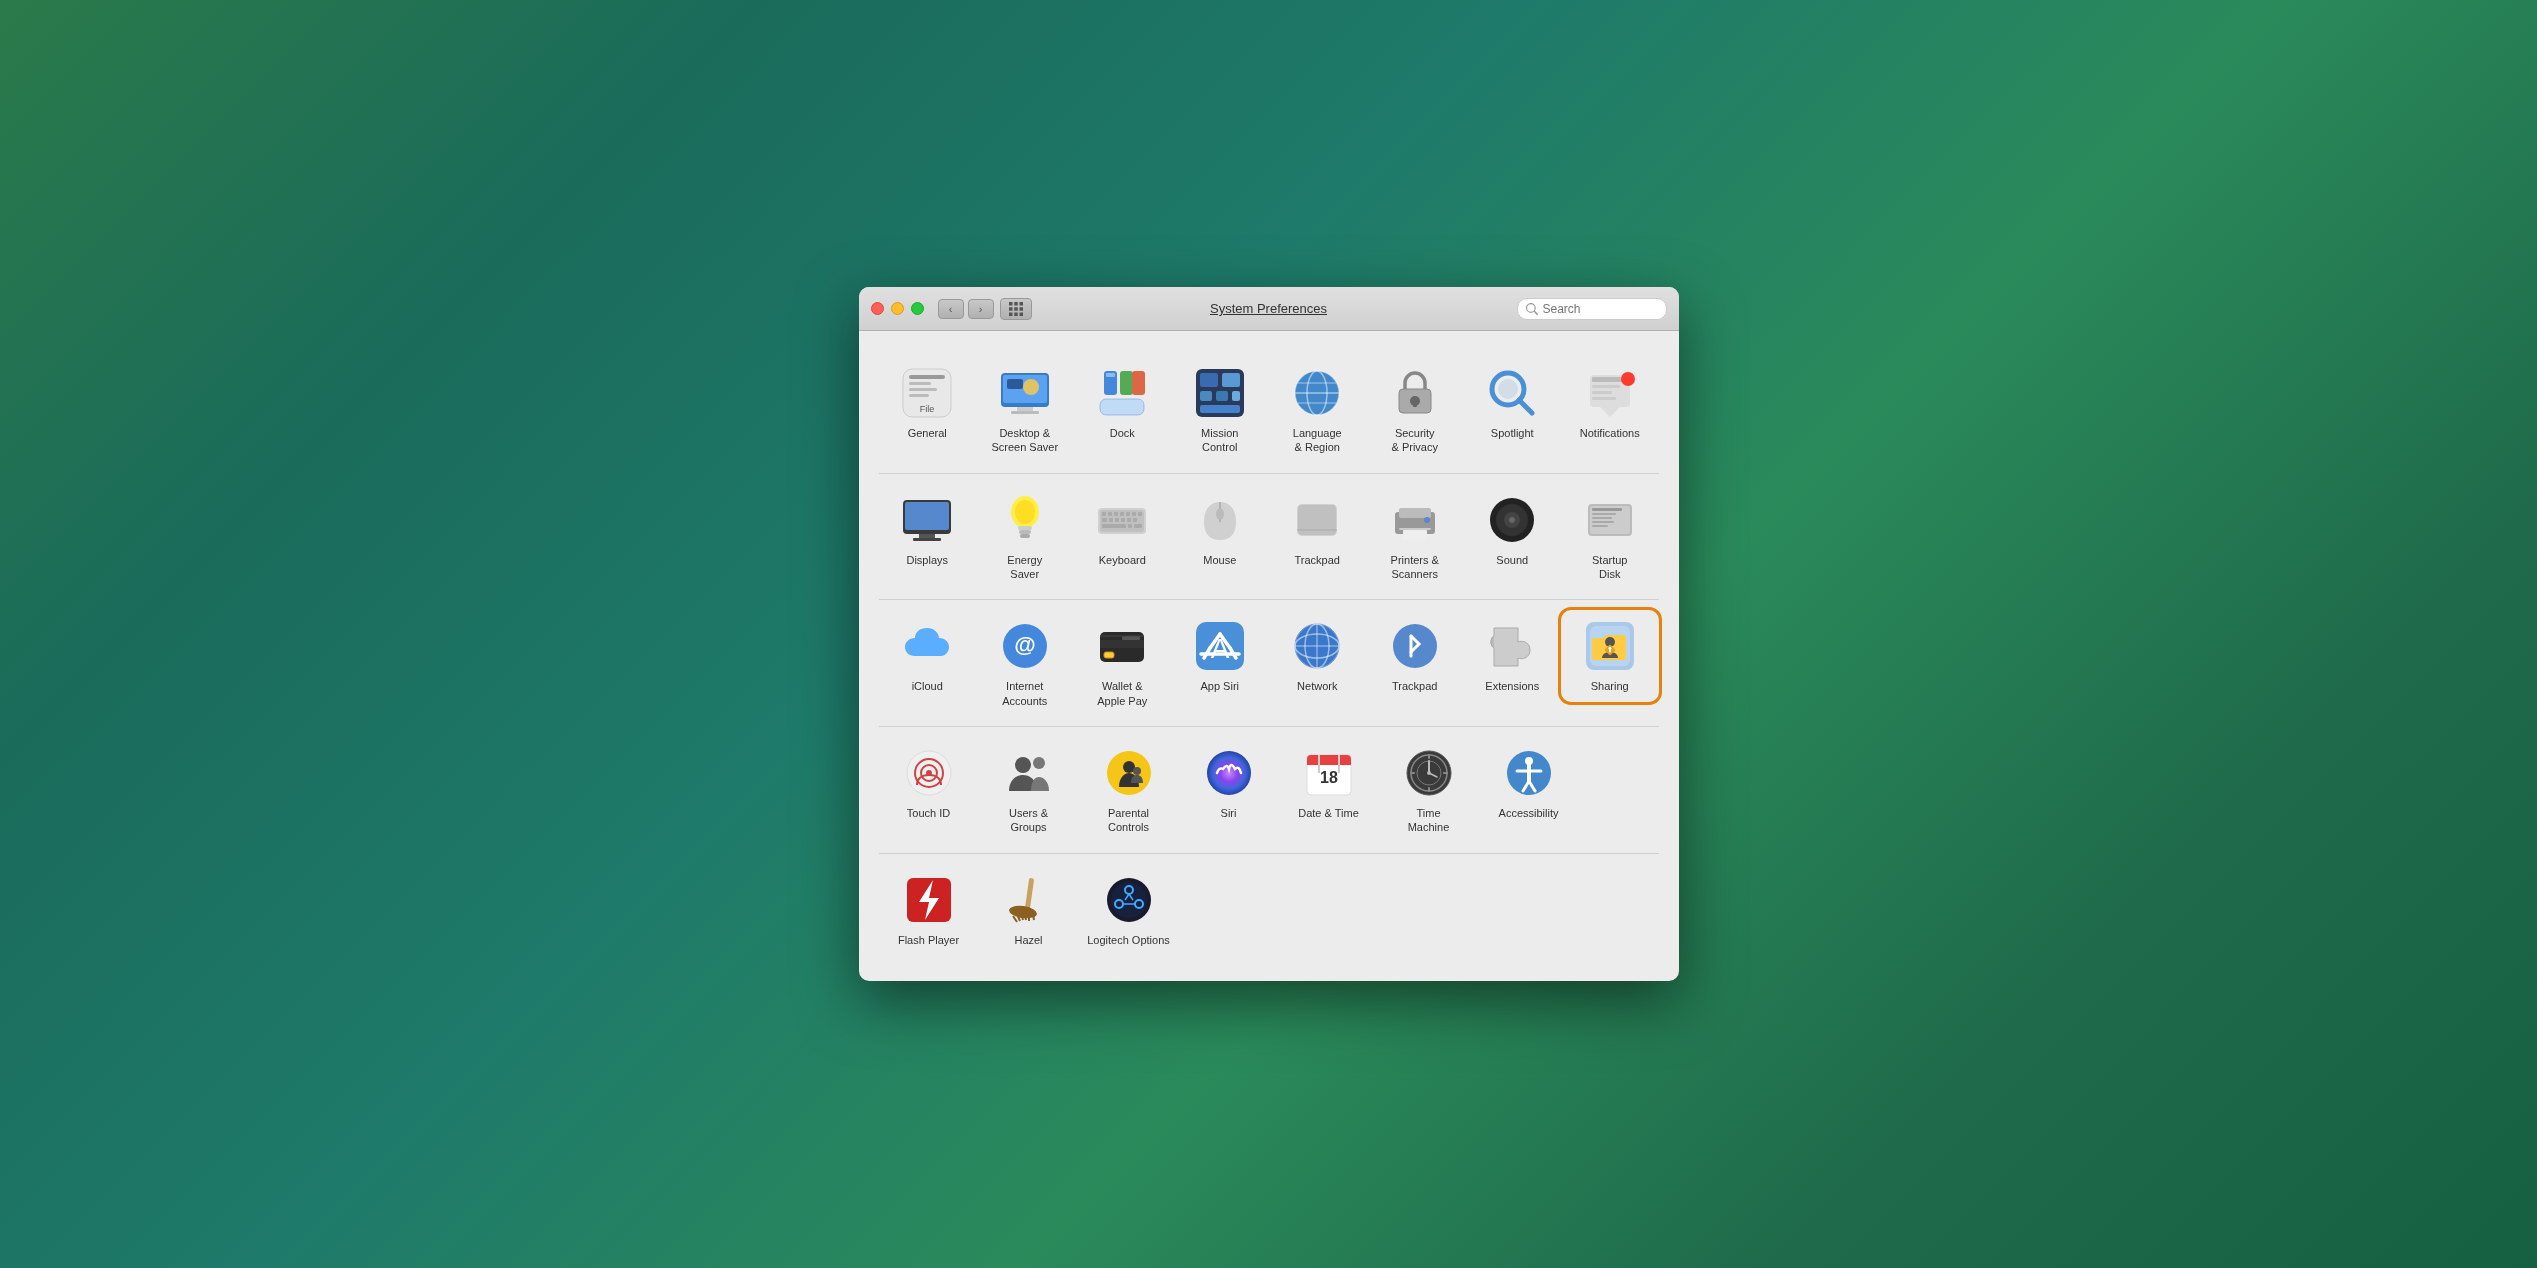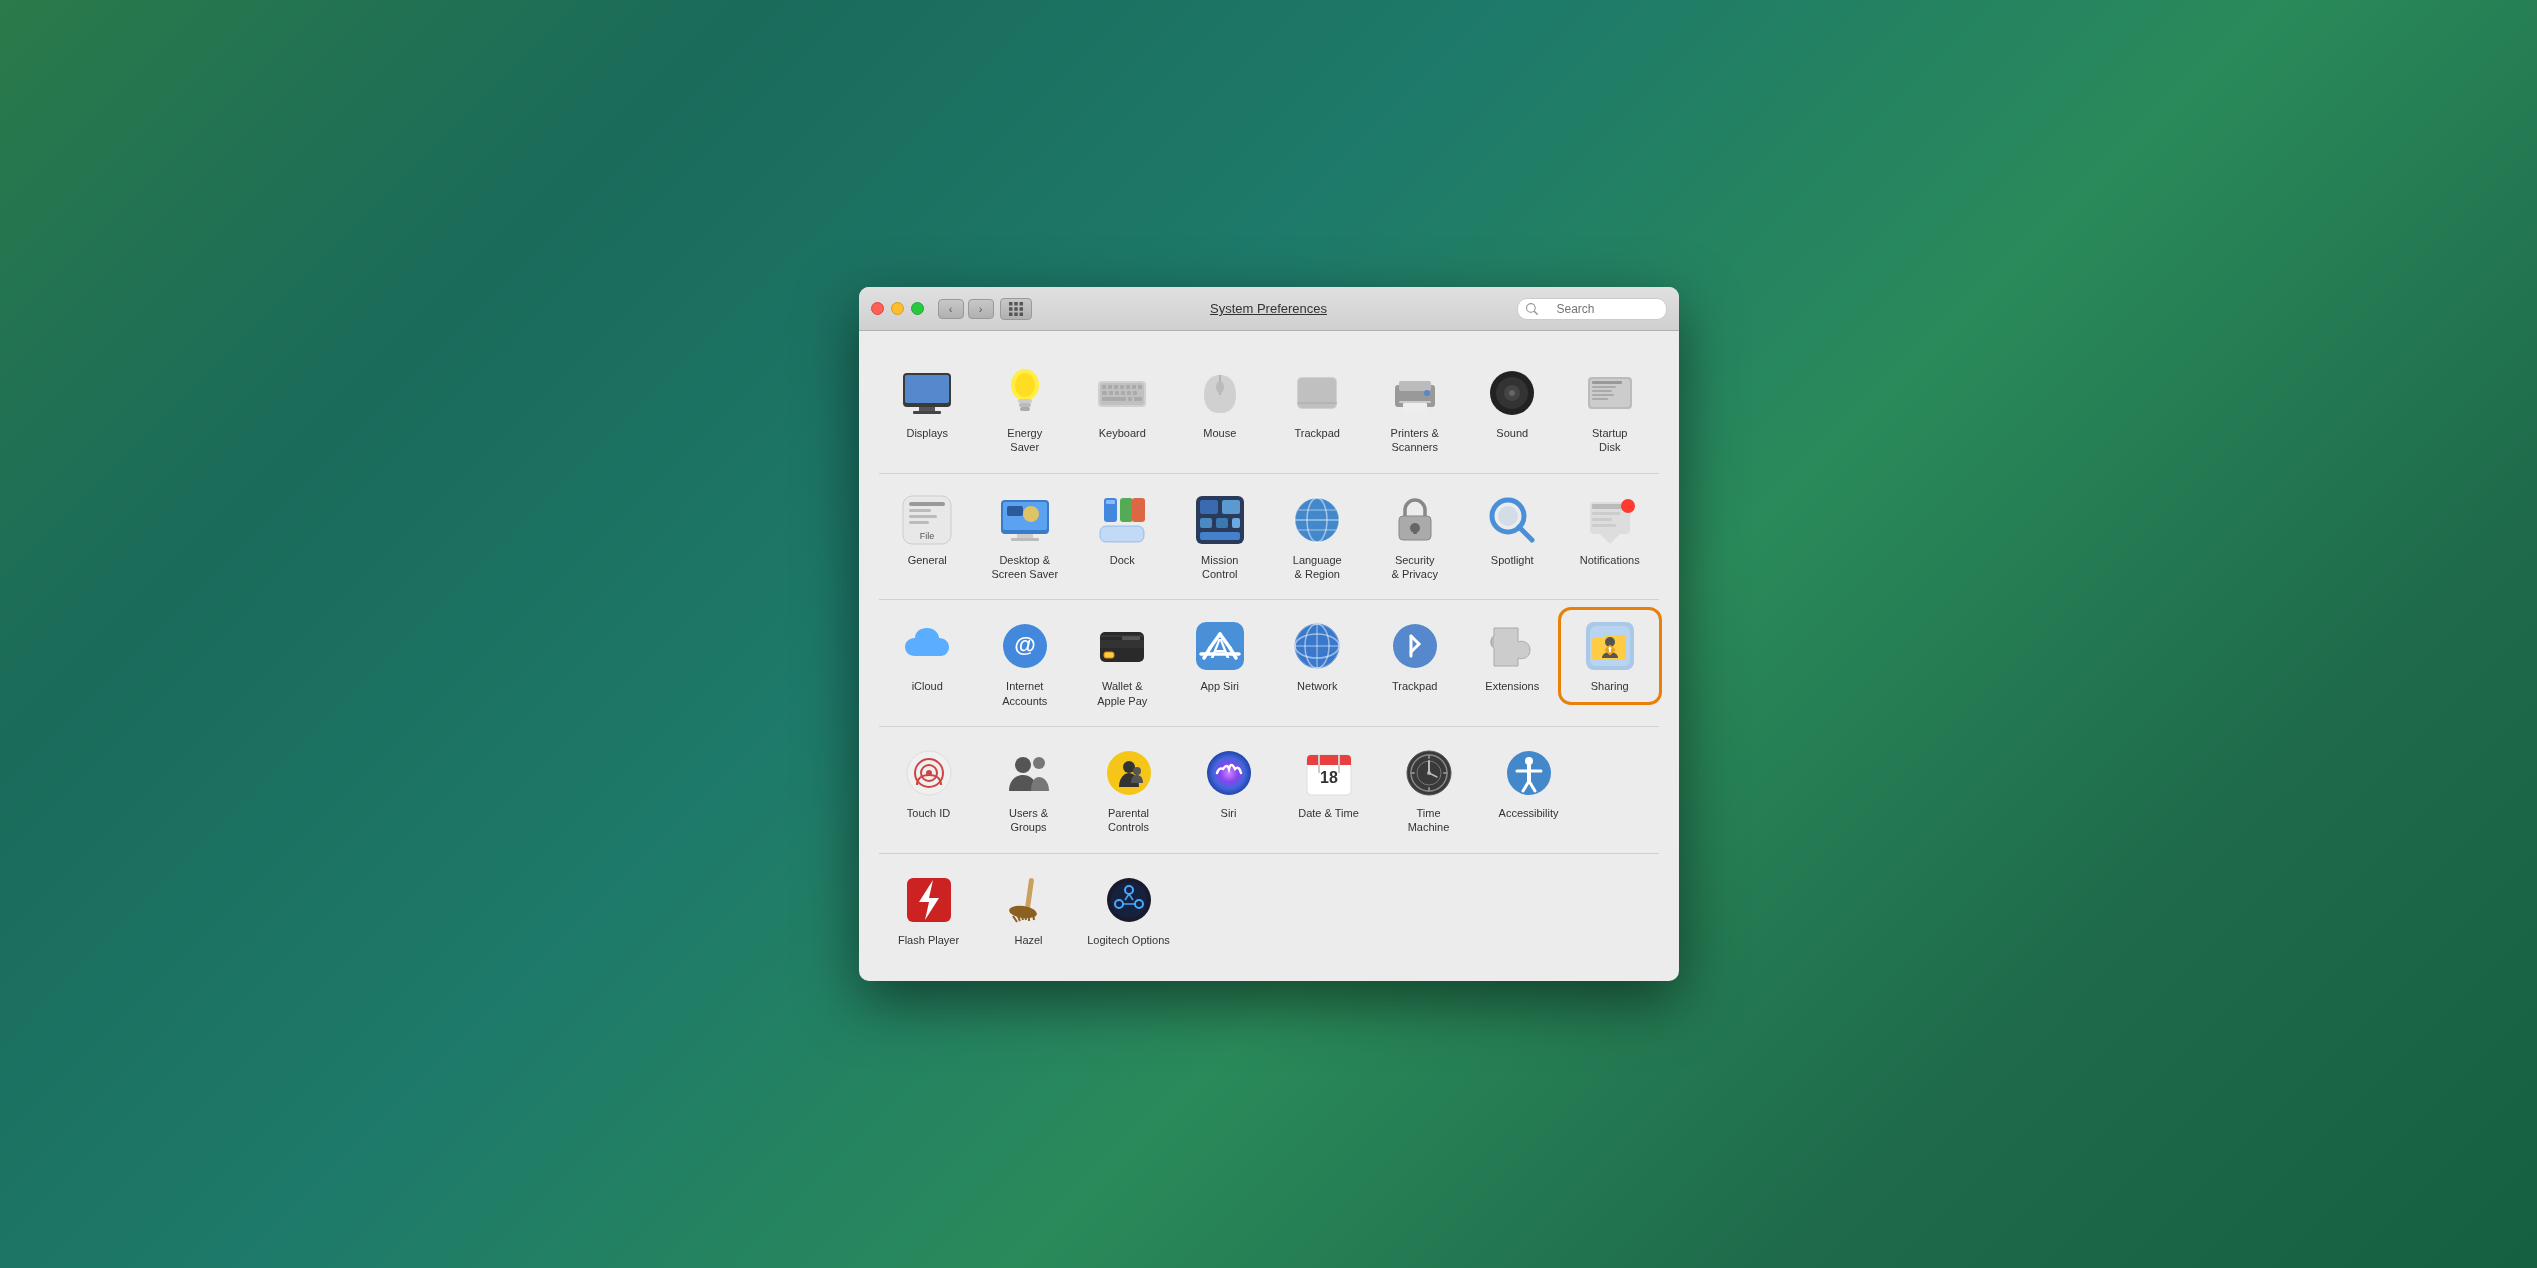--- a/index.html
+++ b/index.html
@@ -99,21 +99,21 @@
     }
 
     .search-box {
       margin-left: auto;
       display: flex;
       align-items: center;
       background: #fff;
       border: 1px solid #ccc;
       border-radius: 10px;
       padding: 3px 8px;
-      gap: 19px;
+      gap: 5px;
       width: 150px;
     }
 
     .search-box svg {
       width: 12px;
       height: 12px;
       fill: #999;
       flex-shrink: 0;
     }
 
@@ -213,20 +213,132 @@
     <span class="window-title">System Preferences</span>
     <div class="search-box">
       <svg viewBox="0 0 16 16">
           <path d="M11.742 10.344a6.5 6.5 0 1 0-1.397 1.398l3.85 3.85a1 1 0 0 0 1.415-1.415l-3.868-3.833zm-5.242 1.406a5 5 0 1 1 0-10 5 5 0 0 1 0 10z"></path>
         </svg>
       <input type="text" placeholder="Search" style="">
     </div>
   </div>
 
   <div class="content">
+
+    <div class="pref-row">
+
+      <div class="pref-item">
+        <div class="icon-container">
+          <svg class="icon-svg" viewBox="0 0 52 52">
+            <rect x="2" y="2" width="48" height="48" rx="9" fill="#e8e8e8" stroke="#ccc" stroke-width="1"></rect>
+            <rect x="8" y="8" width="36" height="4" rx="2" fill="#999"></rect>
+            <rect x="8" y="15" width="22" height="3" rx="1.5" fill="#bbb"></rect>
+            <rect x="8" y="21" width="28" height="3" rx="1.5" fill="#bbb"></rect>
+            <rect x="8" y="27" width="20" height="3" rx="1.5" fill="#bbb"></rect>
+            <text x="26" y="45" text-anchor="middle" font-size="9" fill="#555" font-family="sans-serif">File</text>
+          </svg>
+        </div>
+        <span class="pref-label">General</span>
+      </div>
+
+      <div class="pref-item">
+        <div class="icon-container">
+          <svg class="icon-svg" viewBox="0 0 52 52">
+            <rect x="2" y="6" width="48" height="34" rx="4" fill="#3a7bc8"></rect>
+            <rect x="4" y="8" width="44" height="28" rx="2" fill="#5ba3f0"></rect>
+            <rect x="18" y="40" width="16" height="5" fill="#ccc"></rect>
+            <rect x="12" y="44" width="28" height="3" rx="1" fill="#bbb"></rect>
+            <rect x="8" y="12" width="16" height="10" rx="2" fill="#2a5a9a"></rect>
+            <circle cx="32" cy="20" r="8" fill="#ffcc44" opacity="0.8"></circle>
+          </svg>
+        </div>
+        <span class="pref-label">Desktop &amp;<br>Screen Saver</span>
+      </div>
+
+      <div class="pref-item">
+        <div class="icon-container">
+          <svg class="icon-svg" viewBox="0 0 52 52">
+            <rect x="4" y="32" width="44" height="16" rx="6" fill="rgba(150,200,255,0.5)" stroke="rgba(100,150,220,0.5)" stroke-width="1"></rect>
+            <rect x="8" y="4" width="13" height="24" rx="3" fill="#4488dd"></rect>
+            <rect x="10" y="6" width="9" height="4" rx="1" fill="#88bbff"></rect>
+            <rect x="24" y="4" width="13" height="24" rx="3" fill="#55aa55"></rect>
+            <rect x="36" y="4" width="13" height="24" rx="3" fill="#dd6644"></rect>
+          </svg>
+        </div>
+        <span class="pref-label">Dock</span>
+      </div>
+
+      <div class="pref-item">
+        <div class="icon-container">
+          <svg class="icon-svg" viewBox="0 0 52 52">
+            <rect x="2" y="2" width="48" height="48" rx="6" fill="#2a3a5a"></rect>
+            <rect x="6" y="6" width="18" height="14" rx="2" fill="#3a6ab0"></rect>
+            <rect x="28" y="6" width="18" height="14" rx="2" fill="#5a9ad0"></rect>
+            <rect x="6" y="24" width="12" height="10" rx="2" fill="#4a8ac0"></rect>
+            <rect x="22" y="24" width="12" height="10" rx="2" fill="#3a7ab0"></rect>
+            <rect x="38" y="24" width="8" height="10" rx="2" fill="#6aaae0"></rect>
+            <rect x="6" y="38" width="40" height="8" rx="2" fill="#4480cc"></rect>
+          </svg>
+        </div>
+        <span class="pref-label">Mission<br>Control</span>
+      </div>
+
+      <div class="pref-item">
+        <div class="icon-container">
+          <svg class="icon-svg" viewBox="0 0 52 52">
+            <circle cx="26" cy="26" r="22" fill="#4488cc"></circle>
+            <ellipse cx="26" cy="26" rx="10" ry="22" fill="none" stroke="rgba(255,255,255,0.5)" stroke-width="1.5"></ellipse>
+            <line x1="4" y1="26" x2="48" y2="26" stroke="rgba(255,255,255,0.5)" stroke-width="1.5"></line>
+            <line x1="7" y1="16" x2="45" y2="16" stroke="rgba(255,255,255,0.5)" stroke-width="1"></line>
+            <line x1="7" y1="36" x2="45" y2="36" stroke="rgba(255,255,255,0.5)" stroke-width="1"></line>
+            <circle cx="26" cy="26" r="22" fill="none" stroke="rgba(255,255,255,0.3)" stroke-width="1.5"></circle>
+          </svg>
+        </div>
+        <span class="pref-label">Language<br>&amp; Region</span>
+      </div>
+
+      <div class="pref-item">
+        <div class="icon-container">
+          <svg class="icon-svg" viewBox="0 0 52 52">
+            <rect x="10" y="22" width="32" height="24" rx="4" fill="#aaa"></rect>
+            <rect x="10" y="22" width="32" height="24" rx="4" fill="none" stroke="#888" stroke-width="1"></rect>
+            <path d="M16 22 V16 a10 10 0 0 1 20 0 V22" fill="none" stroke="#888" stroke-width="3.5"></path>
+            <circle cx="26" cy="34" r="5" fill="#666"></circle>
+            <rect x="24" y="34" width="4" height="6" rx="1" fill="#666"></rect>
+          </svg>
+        </div>
+        <span class="pref-label">Security<br>&amp; Privacy</span>
+      </div>
+
+      <div class="pref-item">
+        <div class="icon-container">
+          <svg class="icon-svg" viewBox="0 0 52 52">
+            <circle cx="22" cy="22" r="16" fill="none" stroke="#4a90d9" stroke-width="5"></circle>
+            <line x1="33" y1="33" x2="46" y2="46" stroke="#4a90d9" stroke-width="5" stroke-linecap="round"></line>
+            <circle cx="22" cy="22" r="10" fill="rgba(74,144,217,0.15)"></circle>
+          </svg>
+        </div>
+        <span class="pref-label">Spotlight</span>
+      </div>
+
+      <div class="pref-item">
+        <div class="icon-container">
+          <svg class="icon-svg" viewBox="0 0 52 52">
+            <rect x="6" y="8" width="40" height="32" rx="4" fill="#ddd"></rect>
+            <rect x="8" y="10" width="36" height="5" rx="1" fill="#bbb"></rect>
+            <rect x="8" y="18" width="28" height="3" rx="1" fill="#ccc"></rect>
+            <rect x="8" y="24" width="20" height="3" rx="1" fill="#ccc"></rect>
+            <rect x="8" y="30" width="24" height="3" rx="1" fill="#ccc"></rect>
+            <polygon points="16,40 26,50 36,40" fill="#ddd"></polygon>
+            <circle cx="44" cy="12" r="7" fill="#ff3b30"></circle>
+          </svg>
+        </div>
+        <span class="pref-label">Notifications</span>
+      </div>
+    </div>
 
     <div class="pref-row">
 
       <div class="pref-item">
         <div class="icon-container">
           <svg class="icon-svg" viewBox="0 0 52 52">
             <rect x="2" y="6" width="48" height="34" rx="4" fill="#3a3a3a"></rect>
             <rect x="4" y="8" width="44" height="28" rx="2" fill="#5588cc"></rect>
             <rect x="18" y="40" width="16" height="5" fill="#555"></rect>
             <rect x="12" y="44" width="28" height="3" rx="1" fill="#444"></rect>
@@ -336,132 +448,20 @@
         </div>
         <span class="pref-label">Startup<br>Disk</span>
       </div>
     </div>
 
     <div class="pref-row">
 
       <div class="pref-item">
         <div class="icon-container">
           <svg class="icon-svg" viewBox="0 0 52 52">
-            <rect x="2" y="2" width="48" height="48" rx="9" fill="#e8e8e8" stroke="#ccc" stroke-width="1"></rect>
-            <rect x="8" y="8" width="36" height="4" rx="2" fill="#999"></rect>
-            <rect x="8" y="15" width="22" height="3" rx="1.5" fill="#bbb"></rect>
-            <rect x="8" y="21" width="28" height="3" rx="1.5" fill="#bbb"></rect>
-            <rect x="8" y="27" width="20" height="3" rx="1.5" fill="#bbb"></rect>
-            <text x="26" y="45" text-anchor="middle" font-size="9" fill="#555" font-family="sans-serif">File</text>
-          </svg>
-        </div>
-        <span class="pref-label">General</span>
-      </div>
-
-      <div class="pref-item">
-        <div class="icon-container">
-          <svg class="icon-svg" viewBox="0 0 52 52">
-            <rect x="2" y="6" width="48" height="34" rx="4" fill="#3a7bc8"></rect>
-            <rect x="4" y="8" width="44" height="28" rx="2" fill="#5ba3f0"></rect>
-            <rect x="18" y="40" width="16" height="5" fill="#ccc"></rect>
-            <rect x="12" y="44" width="28" height="3" rx="1" fill="#bbb"></rect>
-            <rect x="8" y="12" width="16" height="10" rx="2" fill="#2a5a9a"></rect>
-            <circle cx="32" cy="20" r="8" fill="#ffcc44" opacity="0.8"></circle>
-          </svg>
-        </div>
-        <span class="pref-label">Desktop &amp;<br>Screen Saver</span>
-      </div>
-
-      <div class="pref-item">
-        <div class="icon-container">
-          <svg class="icon-svg" viewBox="0 0 52 52">
-            <rect x="4" y="32" width="44" height="16" rx="6" fill="rgba(150,200,255,0.5)" stroke="rgba(100,150,220,0.5)" stroke-width="1"></rect>
-            <rect x="8" y="4" width="13" height="24" rx="3" fill="#4488dd"></rect>
-            <rect x="10" y="6" width="9" height="4" rx="1" fill="#88bbff"></rect>
-            <rect x="24" y="4" width="13" height="24" rx="3" fill="#55aa55"></rect>
-            <rect x="36" y="4" width="13" height="24" rx="3" fill="#dd6644"></rect>
-          </svg>
-        </div>
-        <span class="pref-label">Dock</span>
-      </div>
-
-      <div class="pref-item">
-        <div class="icon-container">
-          <svg class="icon-svg" viewBox="0 0 52 52">
-            <rect x="2" y="2" width="48" height="48" rx="6" fill="#2a3a5a"></rect>
-            <rect x="6" y="6" width="18" height="14" rx="2" fill="#3a6ab0"></rect>
-            <rect x="28" y="6" width="18" height="14" rx="2" fill="#5a9ad0"></rect>
-            <rect x="6" y="24" width="12" height="10" rx="2" fill="#4a8ac0"></rect>
-            <rect x="22" y="24" width="12" height="10" rx="2" fill="#3a7ab0"></rect>
-            <rect x="38" y="24" width="8" height="10" rx="2" fill="#6aaae0"></rect>
-            <rect x="6" y="38" width="40" height="8" rx="2" fill="#4480cc"></rect>
-          </svg>
-        </div>
-        <span class="pref-label">Mission<br>Control</span>
-      </div>
-
-      <div class="pref-item">
-        <div class="icon-container">
-          <svg class="icon-svg" viewBox="0 0 52 52">
-            <circle cx="26" cy="26" r="22" fill="#4488cc"></circle>
-            <ellipse cx="26" cy="26" rx="10" ry="22" fill="none" stroke="rgba(255,255,255,0.5)" stroke-width="1.5"></ellipse>
-            <line x1="4" y1="26" x2="48" y2="26" stroke="rgba(255,255,255,0.5)" stroke-width="1.5"></line>
-            <line x1="7" y1="16" x2="45" y2="16" stroke="rgba(255,255,255,0.5)" stroke-width="1"></line>
-            <line x1="7" y1="36" x2="45" y2="36" stroke="rgba(255,255,255,0.5)" stroke-width="1"></line>
-            <circle cx="26" cy="26" r="22" fill="none" stroke="rgba(255,255,255,0.3)" stroke-width="1.5"></circle>
-          </svg>
-        </div>
-        <span class="pref-label">Language<br>&amp; Region</span>
-      </div>
-
-      <div class="pref-item">
-        <div class="icon-container">
-          <svg class="icon-svg" viewBox="0 0 52 52">
-            <rect x="10" y="22" width="32" height="24" rx="4" fill="#aaa"></rect>
-            <rect x="10" y="22" width="32" height="24" rx="4" fill="none" stroke="#888" stroke-width="1"></rect>
-            <path d="M16 22 V16 a10 10 0 0 1 20 0 V22" fill="none" stroke="#888" stroke-width="3.5"></path>
-            <circle cx="26" cy="34" r="5" fill="#666"></circle>
-            <rect x="24" y="34" width="4" height="6" rx="1" fill="#666"></rect>
-          </svg>
-        </div>
-        <span class="pref-label">Security<br>&amp; Privacy</span>
-      </div>
-
-      <div class="pref-item">
-        <div class="icon-container">
-          <svg class="icon-svg" viewBox="0 0 52 52">
-            <circle cx="22" cy="22" r="16" fill="none" stroke="#4a90d9" stroke-width="5"></circle>
-            <line x1="33" y1="33" x2="46" y2="46" stroke="#4a90d9" stroke-width="5" stroke-linecap="round"></line>
-            <circle cx="22" cy="22" r="10" fill="rgba(74,144,217,0.15)"></circle>
-          </svg>
-        </div>
-        <span class="pref-label">Spotlight</span>
-      </div>
-
-      <div class="pref-item">
-        <div class="icon-container">
-          <svg class="icon-svg" viewBox="0 0 52 52">
-            <rect x="6" y="8" width="40" height="32" rx="4" fill="#ddd"></rect>
-            <rect x="8" y="10" width="36" height="5" rx="1" fill="#bbb"></rect>
-            <rect x="8" y="18" width="28" height="3" rx="1" fill="#ccc"></rect>
-            <rect x="8" y="24" width="20" height="3" rx="1" fill="#ccc"></rect>
-            <rect x="8" y="30" width="24" height="3" rx="1" fill="#ccc"></rect>
-            <polygon points="16,40 26,50 36,40" fill="#ddd"></polygon>
-            <circle cx="44" cy="12" r="7" fill="#ff3b30"></circle>
-          </svg>
-        </div>
-        <span class="pref-label">Notifications</span>
-      </div>
-    </div>
-
-    <div class="pref-row">
-
-      <div class="pref-item">
-        <div class="icon-container">
-          <svg class="icon-svg" viewBox="0 0 52 52">
             <path d="M40 36 H14 C8 36 4 32 4 27 C4 22 8 18 14 18 C14 12 19 8 26 8 C33 8 38 13 38 18 C44 18 48 22 48 27 C48 32 44 36 40 36 Z" fill="#5aadff"></path>
           </svg>
         </div>
         <span class="pref-label">iCloud</span>
       </div>
 
       <div class="pref-item">
         <div class="icon-container">
           <svg class="icon-svg" viewBox="0 0 52 52">
             <circle cx="26" cy="26" r="22" fill="#4488dd"></circle>

